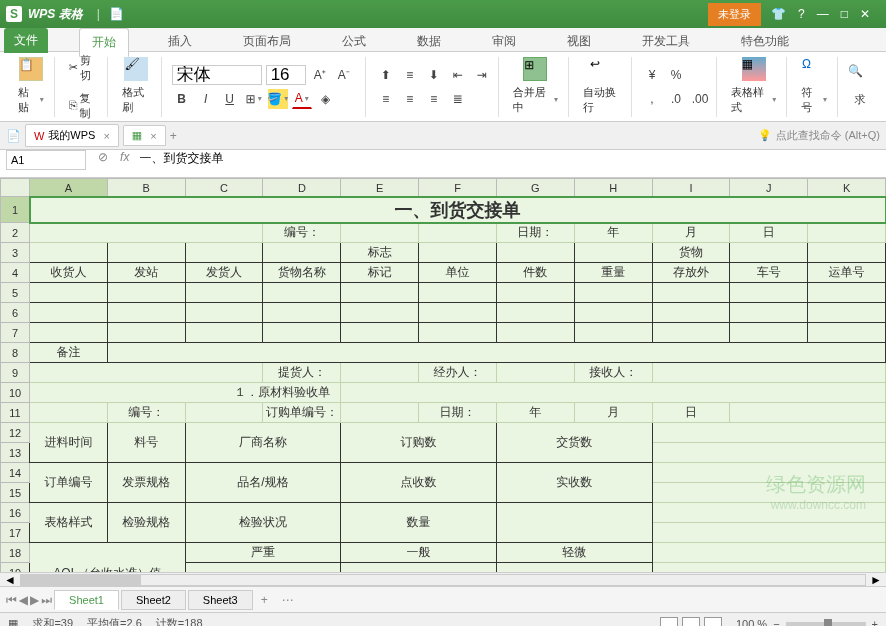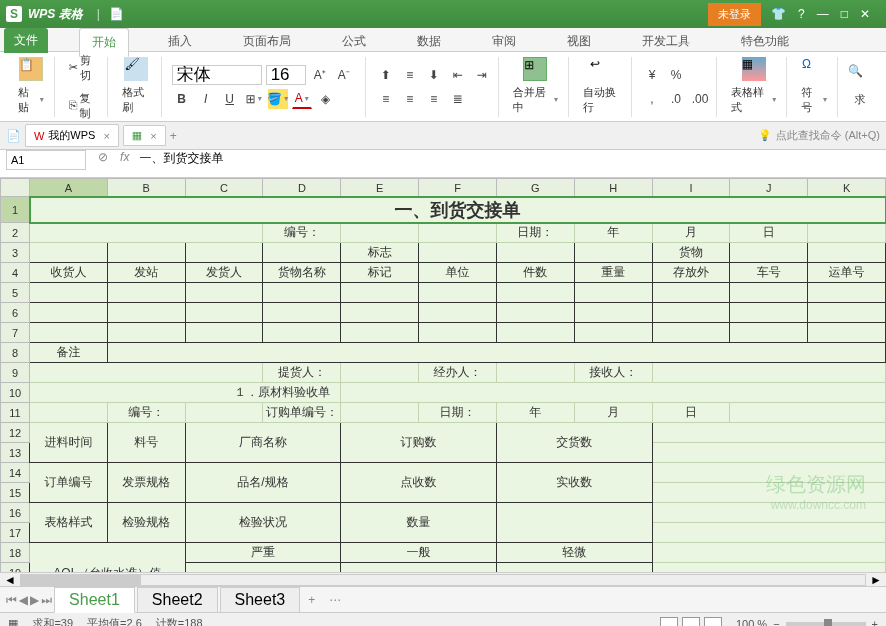--- a/index.html
+++ b/index.html
@@ -55,21 +55,21 @@
 .sheetarea .section { font-weight:normal; }
 .corner { width:28px; height:18px; background:#e8f0e0; border:1px solid #bbb;}
 .activecell { outline:2px solid #4a9b4a; outline-offset:-1px; }
 
 .hscroll { height:14px; background:#f0f0f0; border-top:1px solid #ccc; display:flex; align-items:center;}
 .hscroll .track { flex:1; height:12px; background:#eee; border:1px solid #ccc; position:relative;}
 .hscroll .thumb { position:absolute; left:0; width:120px; height:100%; background:#ccc;}
 
 .sheettabs { height:26px; background:#f5f5f5; border-top:1px solid #ccc; display:flex; align-items:center; padding:0 6px; gap:2px;}
 .sheettabs .nav { display:flex; gap:2px; color:#888; }
-.sheettabs .stab { padding:3px 14px; font-size:16px; border:1px solid #ccc; background:#eee; cursor:pointer;}
+.sheettabs .stab { padding:3px 14px; font-size:11px; border:1px solid #ccc; background:#eee; cursor:pointer;}
 .sheettabs .stab.active { background:#fff; color:#4a9b4a; border-bottom:1px solid #fff;}
 .sheettabs .add { color:#888; padding:0 6px;}
 
 .status { height:22px; background:#f0f0f0; border-top:1px solid #ccc; display:flex; align-items:center; font-size:11px; color:#555; padding:0 8px; gap:14px;}
 .status .spacer { flex:1; }
 .status .views { display:flex; gap:4px; }
 .status .vbtn { width:18px; height:14px; border:1px solid #999; background:#fff; }
 .status .zoom { display:flex; align-items:center; gap:6px;}
 .status .zslider { width:80px; height:4px; background:#ccc; position:relative;}
 .status .zslider .zh { position:absolute; left:38px; top:-3px; width:8px; height:10px; background:#888;}

